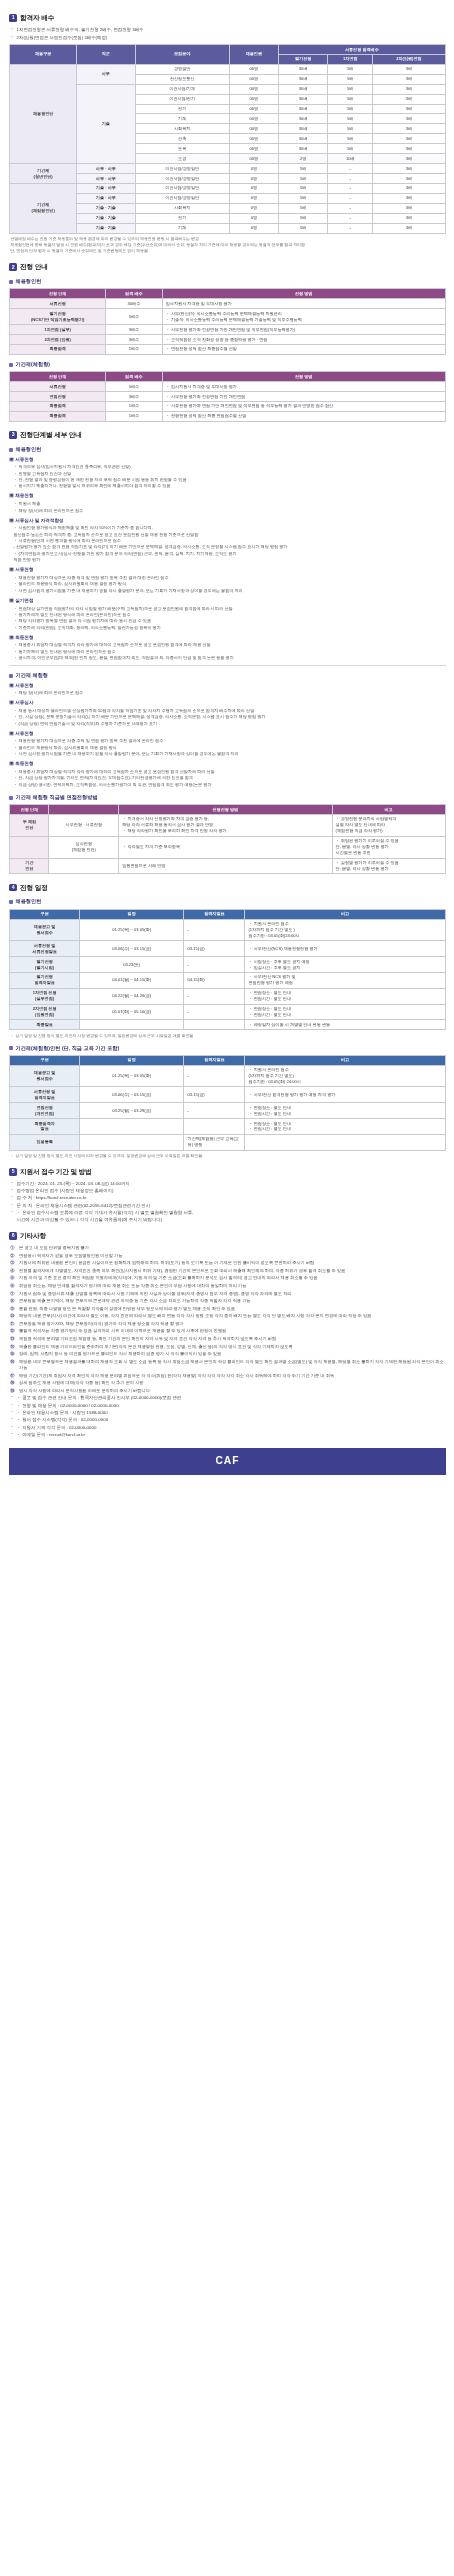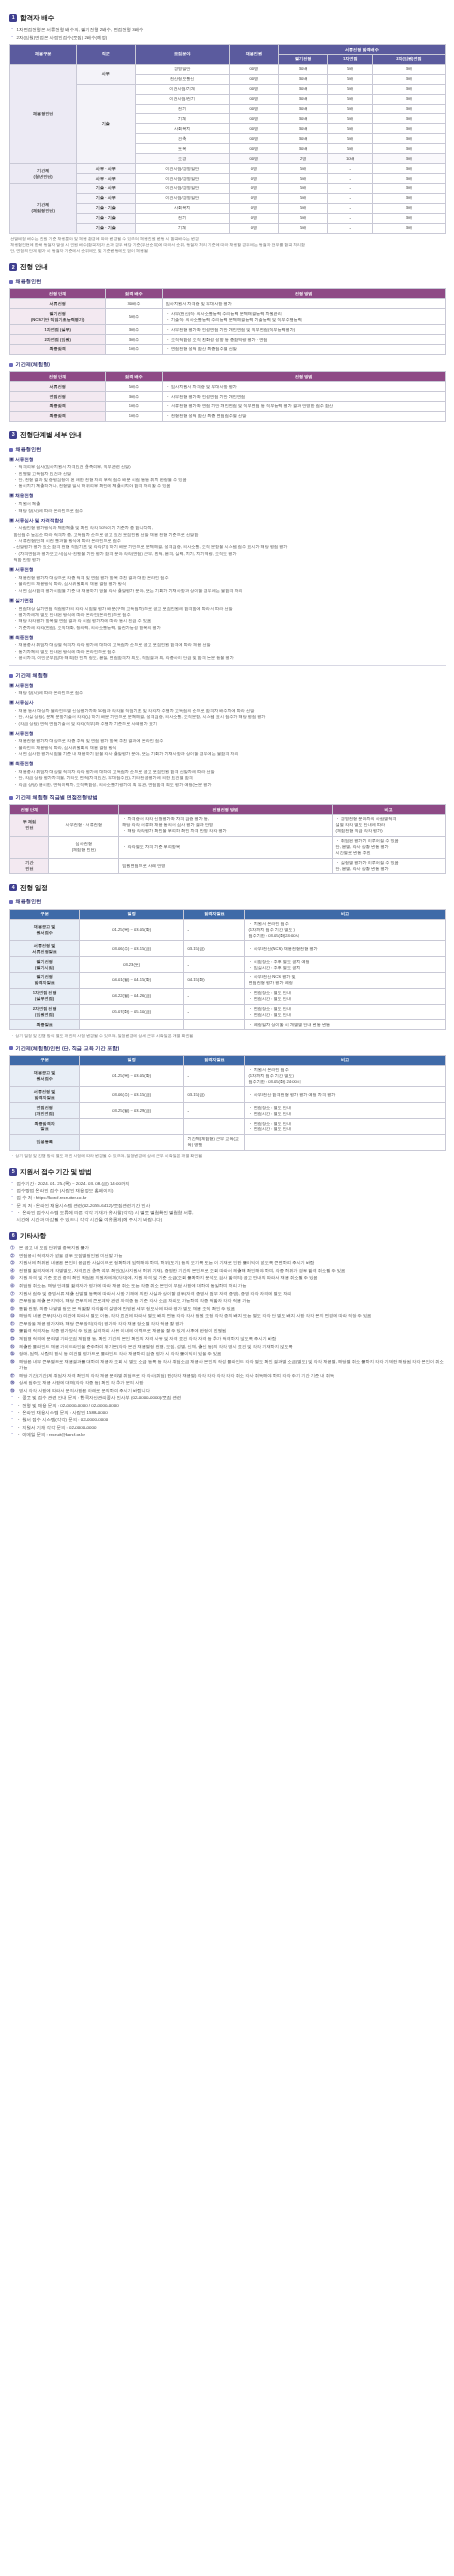--- a/index.html
+++ b/index.html
@@ -679,14 +679,17 @@
     </div>
   <div class="bullets" id="s6-contact">
       <div class="li">・ 공고 및 접수 관련 안내 문의 : 한국자산관리공사 인사부 (02-0000-0000)/모집 관련</div>
       <div class="li">・ 전형 및 채용 문의 : 02-0000-0000 / 02-0000-0000</div>
       <div class="li">・ 온라인 채용시스템 문의 : 사람인 1588-0000</div>
       <div class="li">・ 원서 접수 시스템(각각) 문의 : 02-0000-0000</div>
       <div class="li">・ 지원서 기재 각각 문의 : 02-0000-0000</div>
       <div class="li">・ 이메일 문의 : recruit@korcf.or.kr</div>
     </div>
 
+  <div class="footer">
+    <div class="logo">CAF</div>
+  </div>
 </div>
 
 
 </body></html>

